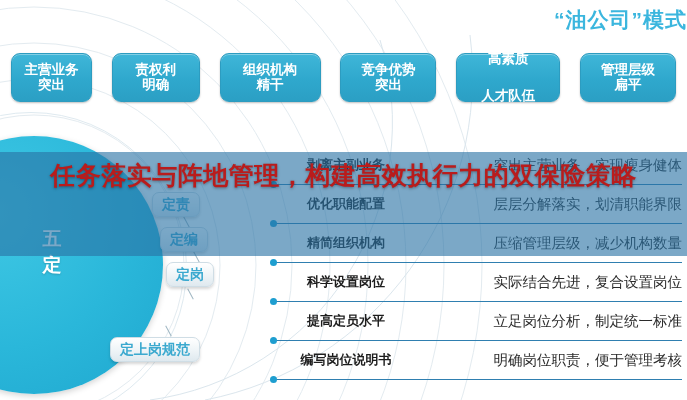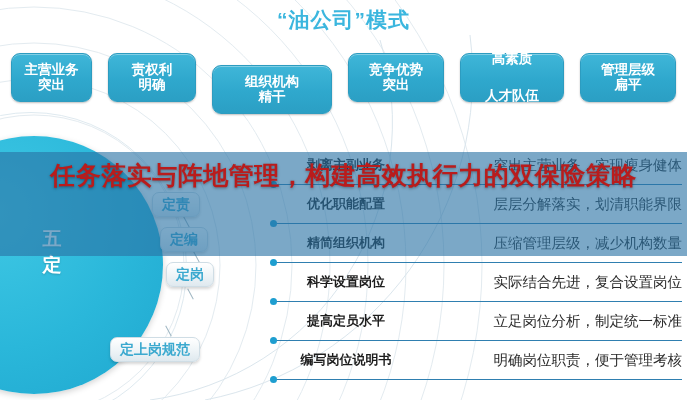--- a/index.html
+++ b/index.html
@@ -25,21 +25,21 @@
     width: 687px; height: 400px;
     pointer-events: none;
   }
 
   
   .slide-title {
     position: absolute;
     top: 6px;
     left: 0;
     width: 687px;
-    text-align: center;
+    text-align: right;
     font-size: 21px;
     font-weight: bold;
     color: #3bb6de;
     letter-spacing: 1px;
     text-shadow: 0 1px 0 rgba(255,255,255,0.9);
     white-space: nowrap;
   }
 
   
   .top-row {
@@ -67,21 +67,21 @@
     align-items: center;
     justify-content: center;
     text-align: center;
     padding: 0 6px;
     white-space: nowrap;
   }
   .pill .l1, .pill .l2 { display: block; }
 
   .pill-w1 { width: 81px; }
   .pill-w2 { width: 88px; }
-  .pill-w3 { width: 120px; margin-top: 12px; }
+  .pill-w3 { width: 101px; }
   .pill-w4 { width: 96px; }
   .pill-w5 { width: 104px; gap: 23px; }
   .pill-w6 { width: 96px; }
 
   
   .circle-outer {
     position: absolute;
     left: -95px;
     top: 136px;
     width: 258px;

